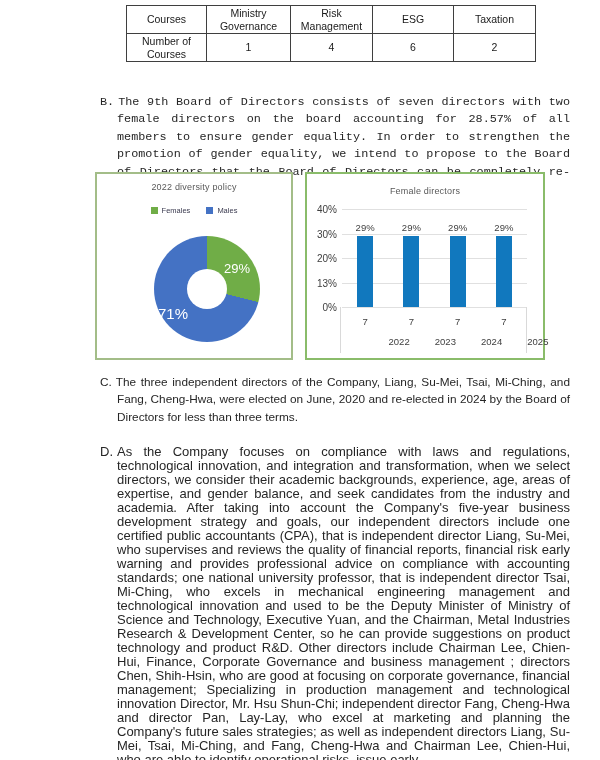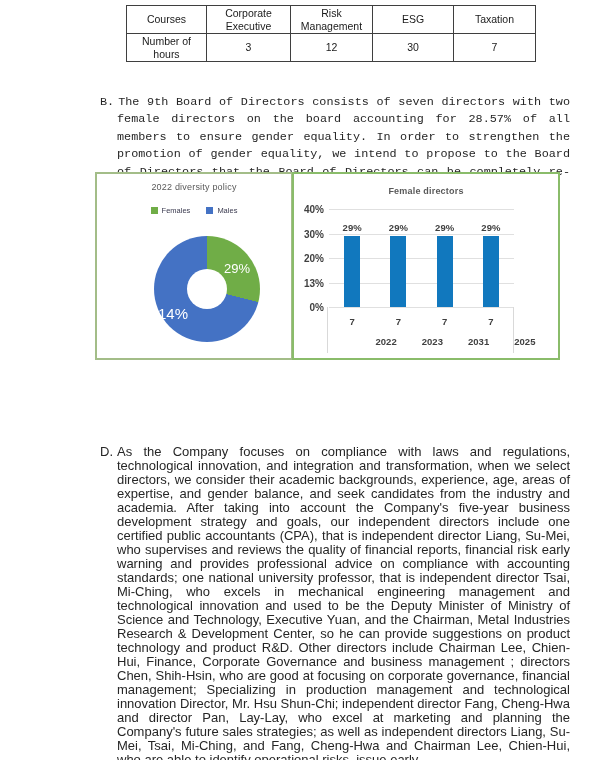--- a/index.html
+++ b/index.html
@@ -21,21 +21,21 @@
     font-size:11.8px;line-height:17.4px;color:#262626;
     padding-left:17px;text-indent:-17px;
   }
   .para-b{top:94px;font-family:Liberation Mono, monospace;}
   .para-c{top:374px;}
   .para-d{top:429px;font-size:13px;line-height:14px;margin-top:16px;}
   .plabel{padding-right:4px;}
   
   .chart-box{position:absolute;top:172px;background:#fff;box-sizing:border-box;}
   .chart-box.left{left:95px;width:198px;height:188px;border:2px solid #a3bd88;}
-  .chart-box.right{left:292px;width:268px;height:188px;border:2px solid #8abc6a;font-weight:bold;}
+  .chart-box.right{left:305px;width:240px;height:188px;border:2px solid #8abc6a;}
   .chart-title{
     position:absolute;left:0;width:100%;text-align:center;
     font-size:9px;color:#595959;letter-spacing:.2px;
   }
   
   .legend-row{
     position:absolute;top:32px;left:0;width:100%;display:flex;justify-content:center;gap:16px;
   }
   .legend-item{display:flex;align-items:center;gap:4px;}
   .legend-swatch{width:7px;height:7px;display:inline-block;}
@@ -81,31 +81,31 @@
     <colgroup>
       <col style="width:80px">
         <col style="width:84px">
         <col style="width:82px">
         <col style="width:81px">
         <col style="width:82px">
     </colgroup>
     <tbody>
         <tr style="height:26px">
       <td>Courses</td>
-      <td>Corporate Executive</td>
+      <td>Ministry Governance</td>
       <td>Risk Management</td>
       <td>ESG</td>
       <td>Taxation</td>
     </tr>
     <tr style="height:28px">
-      <td>Number of hours</td>
-      <td>3</td>
-      <td>12</td>
-      <td>30</td>
-      <td>7</td>
+      <td>Number of Courses</td>
+      <td>1</td>
+      <td>4</td>
+      <td>6</td>
+      <td>2</td>
     </tr>
   </tbody>
     </table>
 
   <div class="para para-b">
     <span class="plabel">B.</span><span>The 9th Board of Directors consists of seven directors with two female directors on the board accounting for 28.57% of all members to ensure gender equality. In order to strengthen the promotion of gender equality, we intend to propose to the Board of Directors that the Board of Directors can be completely re-elected in 2026.</span>
   </div>
 
   <div class="chart-box left">
     <div class="chart-title" style="top:8px">2022 diversity policy</div>
@@ -116,21 +116,21 @@
       </span>
       <span class="legend-item">
         <span class="legend-swatch" style="background: rgb(68, 114, 196);"></span>
         <span class="legend-label">Males</span>
       </span>
     </div>
     <div class="donut-ring" style="background: conic-gradient(rgb(112, 173, 71) 0deg, rgb(112, 173, 71) 104.4deg, rgb(68, 114, 196) 104.4deg, rgb(68, 114, 196) 360deg);">
       <div class="donut-hole"></div>
     </div>
     <div class="donut-label females">29%</div>
-    <div class="donut-label males">14%</div>
+    <div class="donut-label males">71%</div>
   </div>
 
   <div class="chart-box right">
     <div class="chart-title" style="top:12px">Female directors</div>
     <div class="y-labels">
         <div class="ytick" style="top: 133px;">0%</div>
         <div class="ytick" style="top: 108.5px;">13%</div>
         <div class="ytick" style="top: 84px; margin-left: 36px;">20%</div>
         <div class="ytick" style="top: 59.5px;">30%</div>
         <div class="ytick" style="top: 35px;">40%</div>
@@ -154,23 +154,26 @@
     <div class="cat-bracket rightline"></div>
     <div class="cat-row counts">
         <div class="cat" style="left: 23.125px;">7</div>
         <div class="cat" style="left: 69.375px;">7</div>
         <div class="cat" style="left: 115.625px;">7</div>
         <div class="cat" style="left: 161.875px;">7</div>
       </div>
     <div class="cat-row years">
         <div class="cat" style="left: 23.125px;">2022</div>
         <div class="cat" style="left: 69.375px;">2023</div>
-        <div class="cat" style="left: 115.625px;">2031</div>
+        <div class="cat" style="left: 115.625px;">2024</div>
         <div class="cat" style="left: 161.875px; text-align: center;">2025</div>
       </div>
   </div>
 
+  <div class="para para-c">
+    <span class="plabel">C.</span><span>The three independent directors of the Company, Liang, Su-Mei, Tsai, Mi-Ching, and Fang, Cheng-Hwa, were elected on June, 2020 and re-elected in 2024 by the Board of Directors for less than three terms.</span>
+  </div>
 
   <div class="para para-d">
     <span class="plabel">D.</span><span>As the Company focuses on compliance with laws and regulations, technological innovation, and integration and transformation, when we select directors, we consider their academic backgrounds, experience, age, areas of expertise, and gender balance, and seek candidates from the industry and academia. After taking into account the Company's five-year business development strategy and goals, our independent directors include one certified public accountants (CPA), that is independent director Liang, Su-Mei, who supervises and reviews the quality of financial reports, financial risk early warning and provides professional advice on compliance with accounting standards; one national university professor, that is independent director Tsai, Mi-Ching, who excels in mechanical engineering management and technological innovation and used to be the Deputy Minister of Ministry of Science and Technology, Executive Yuan, and the Chairman, Metal Industries Research &amp; Development Center, so he can provide suggestions on product technology and product R&amp;D. Other directors include Chairman Lee, Chien-Hui, Finance, Corporate Governance and business management ; directors Chen, Shih-Hsin, who are good at focusing on corporate governance, financial management; Specializing in production management and technological innovation Director, Mr. Hsu Shun-Chi; independent director Fang, Cheng-Hwa and director Pan, Lay-Lay, who excel at marketing and planning the Company's future sales strategies; as well as independent directors Liang, Su-Mei, Tsai, Mi-Ching, and Fang, Cheng-Hwa and Chairman Lee, Chien-Hui, who are able to identify operational risks, issue early</span>
   </div>
 
 </div>
 
 </body></html>

